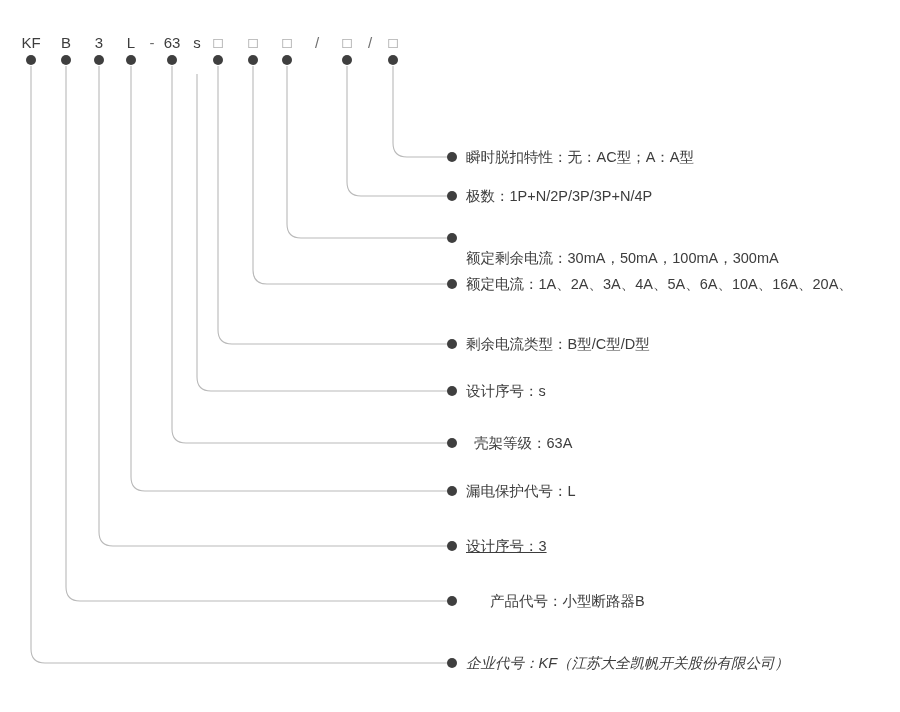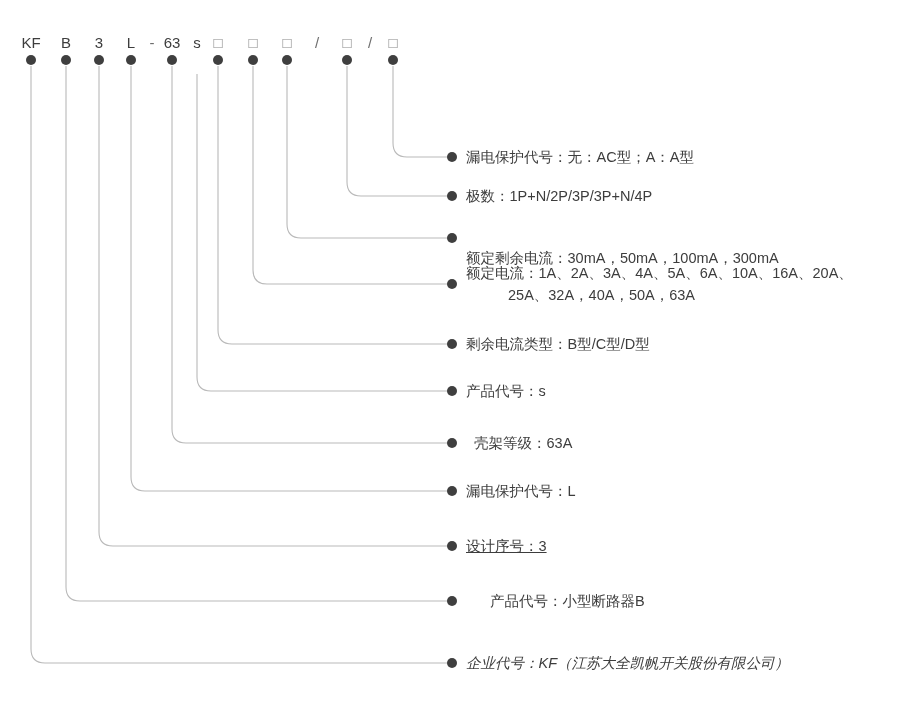--- a/index.html
+++ b/index.html
@@ -98,25 +98,25 @@
       <circle cx="452" cy="344" r="5" class="end-dot"></circle>
       <circle cx="452" cy="391" r="5" class="end-dot"></circle>
       <circle cx="452" cy="443" r="5" class="end-dot"></circle>
       <circle cx="452" cy="491" r="5" class="end-dot"></circle>
       <circle cx="452" cy="546" r="5" class="end-dot"></circle>
       <circle cx="452" cy="601" r="5" class="end-dot"></circle>
       <circle cx="452" cy="663" r="5" class="end-dot"></circle>
     </svg>
 
   <div id="labels">
-      <div class="label" style="top: 157px;"><span>漏电保护代号：无：AC型；A：A型</span></div>
+      <div class="label" style="top: 157px;"><span>瞬时脱扣特性：无：AC型；A：A型</span></div>
       <div class="label" style="top: 196px;"><span>极数：1P+N/2P/3P/3P+N/4P</span></div>
       <div class="label" style="top: 238px; margin-top: 20px;"><span>额定剩余电流：30mA，50mA，100mA，300mA</span></div>
-      <div class="label" style="top: 284px;"><span>额定电流：1A、2A、3A、4A、5A、6A、10A、16A、20A、</span><span class="l2">25A、32A，40A，50A，63A</span></div>
+      <div class="label" style="top: 284px;"><span>额定电流：1A、2A、3A、4A、5A、6A、10A、16A、20A、</span></div>
       <div class="label" style="top: 344px;"><span>剩余电流类型：B型/C型/D型</span></div>
-      <div class="label" style="top: 391px;"><span>产品代号：s</span></div>
+      <div class="label" style="top: 391px;"><span>设计序号：s</span></div>
       <div class="label" style="top: 443px; margin-left: 8px;"><span>壳架等级：63A</span></div>
       <div class="label" style="top: 491px;"><span>漏电保护代号：L</span></div>
       <div class="label" style="top: 546px; text-decoration: underline;"><span>设计序号：3</span></div>
       <div class="label" style="top: 601px; margin-left: 24px;"><span>产品代号：小型断路器B</span></div>
       <div class="label" style="top: 663px; font-style: italic;"><span>企业代号：KF（江苏大全凯帆开关股份有限公司）</span></div>
     </div>
 </div>
 
 </body></html>

